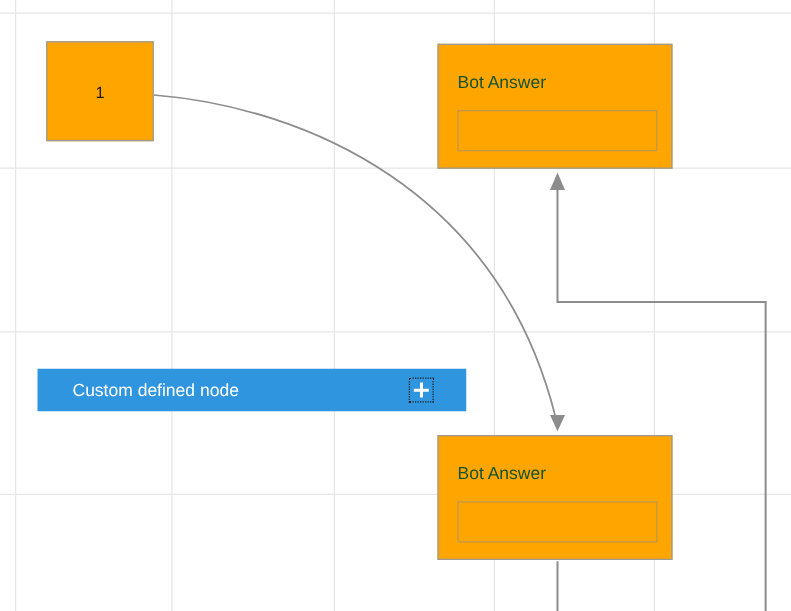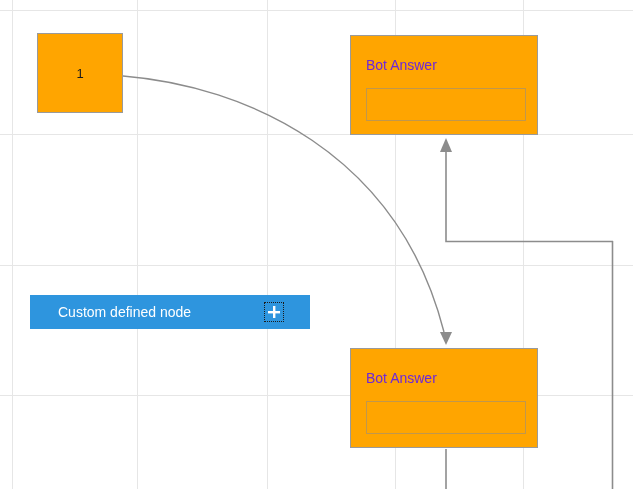--- a/index.html
+++ b/index.html
@@ -63,42 +63,42 @@
     font-size: 13px;
     color: #1a1a1a;
     line-height: 1;
   }
 
   .node-title {
     position: absolute;
     left: 15px;
     top: 22px;
     font-size: 14px;
-    color: #6d28d9;
+    color: #14532d;
     line-height: 1;
     white-space: nowrap;
   }
   .node-slot {
     position: absolute;
     left: 15px;
     right: 11px;
     top: 52px;
     height: 33px;
     box-sizing: border-box;
     border: 1px solid #c9a86a;
     border-color: rgba(140, 140, 140, 0.55);
     background: transparent;
   }
 
   
   #palette-bar {
     position: absolute;
     left: 30px;
     top: 295px;
-    width: 280px;
+    width: 343px;
     height: 34px;
     background: #2e95de;
     display: flex;
     align-items: center;
     cursor: pointer;
   }
   #palette-bar-label {
     margin-left: 28px;
     font-size: 14px;
     color: #ffffff;

